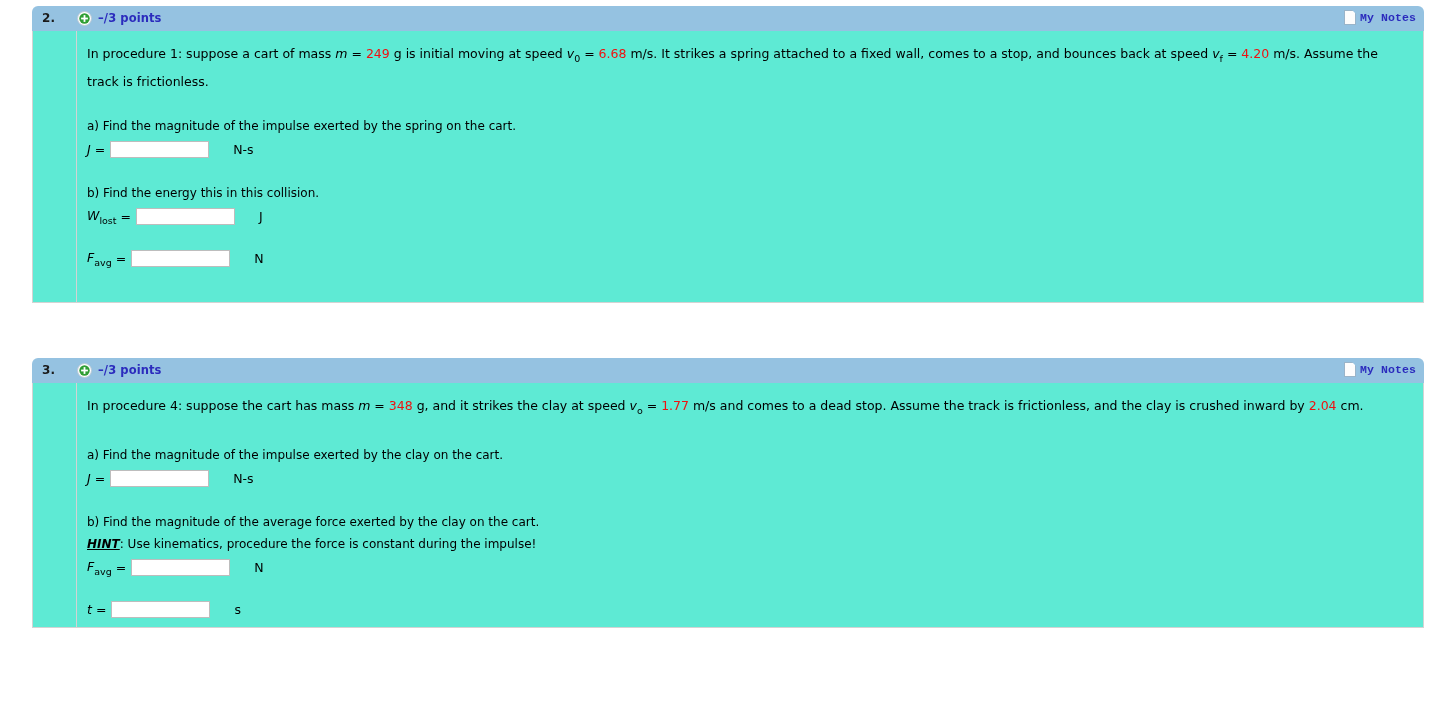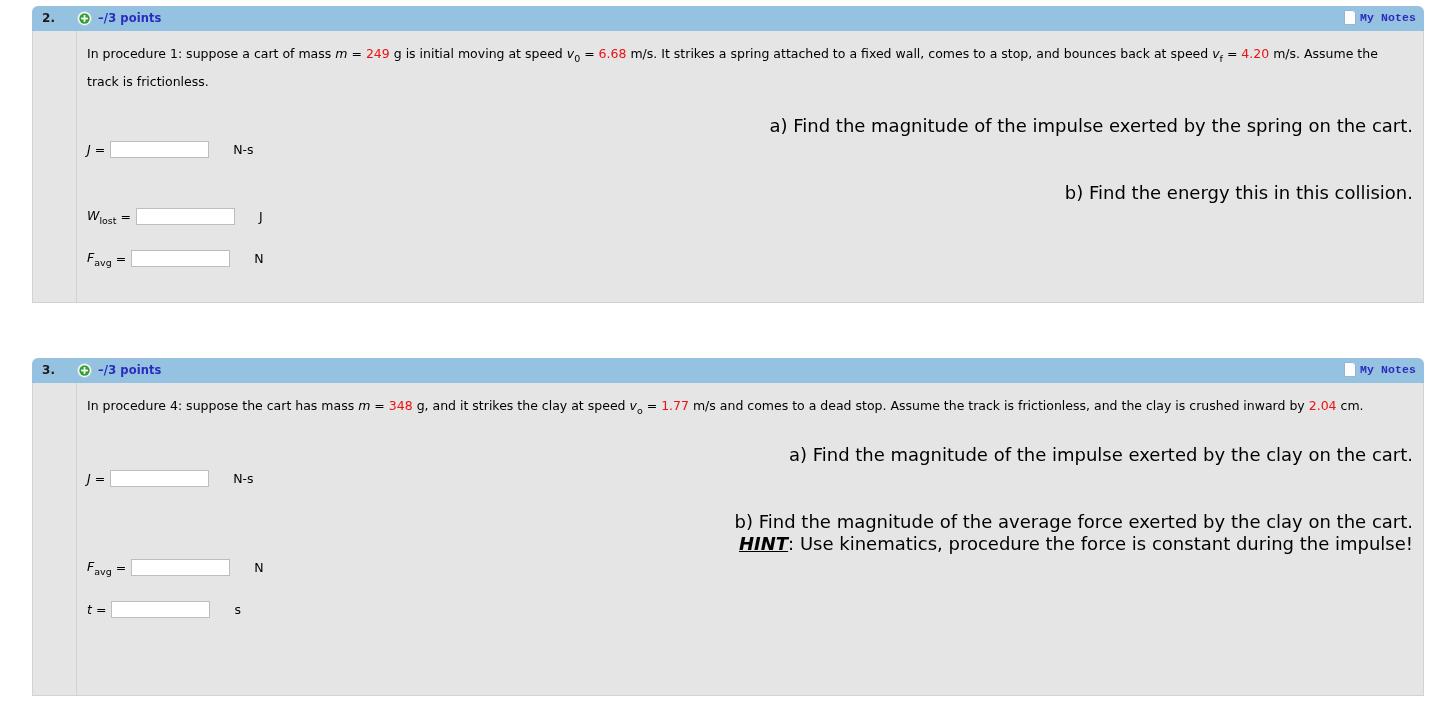--- a/index.html
+++ b/index.html
@@ -101,24 +101,24 @@
     letter-spacing: 0.1px;
     font-family: Liberation Mono, monospace;
   }
 
   
   .q-body {
     position: relative;
     border: 1px solid #d3d3d3;
     border-top: none;
     box-sizing: border-box;
-    background: #e5e5e5;
+    background: #5eead4;
   }
   #question-2 .q-body { height: 272px; }
-  #question-3 .q-body { height: 313px; }
+  #question-3 .q-body { height: 245px; }
 
   .q-gutter {
     position: absolute;
     left: 0;
     top: 0;
     bottom: 0;
     width: 44px;
     border-right: 1px solid #d3d3d3;
     box-sizing: border-box;
   }
@@ -134,22 +134,21 @@
   .prompt {
     line-height: 23px;
     font-size: 12.5px;
     margin: 0 0 0 0;
   }
   .part {
     margin-top: 22px;
   }
   .part-text {
     line-height: 22px;
-    font-size: 18px;
-    text-align: right;
+    font-size: 12px;
   }
   .answer-row {
     margin-top: 3px;
     display: flex;
     align-items: center;
     height: 20px;
     font-size: 12.5px;
   }
   .var-label {
     font-style: italic;

